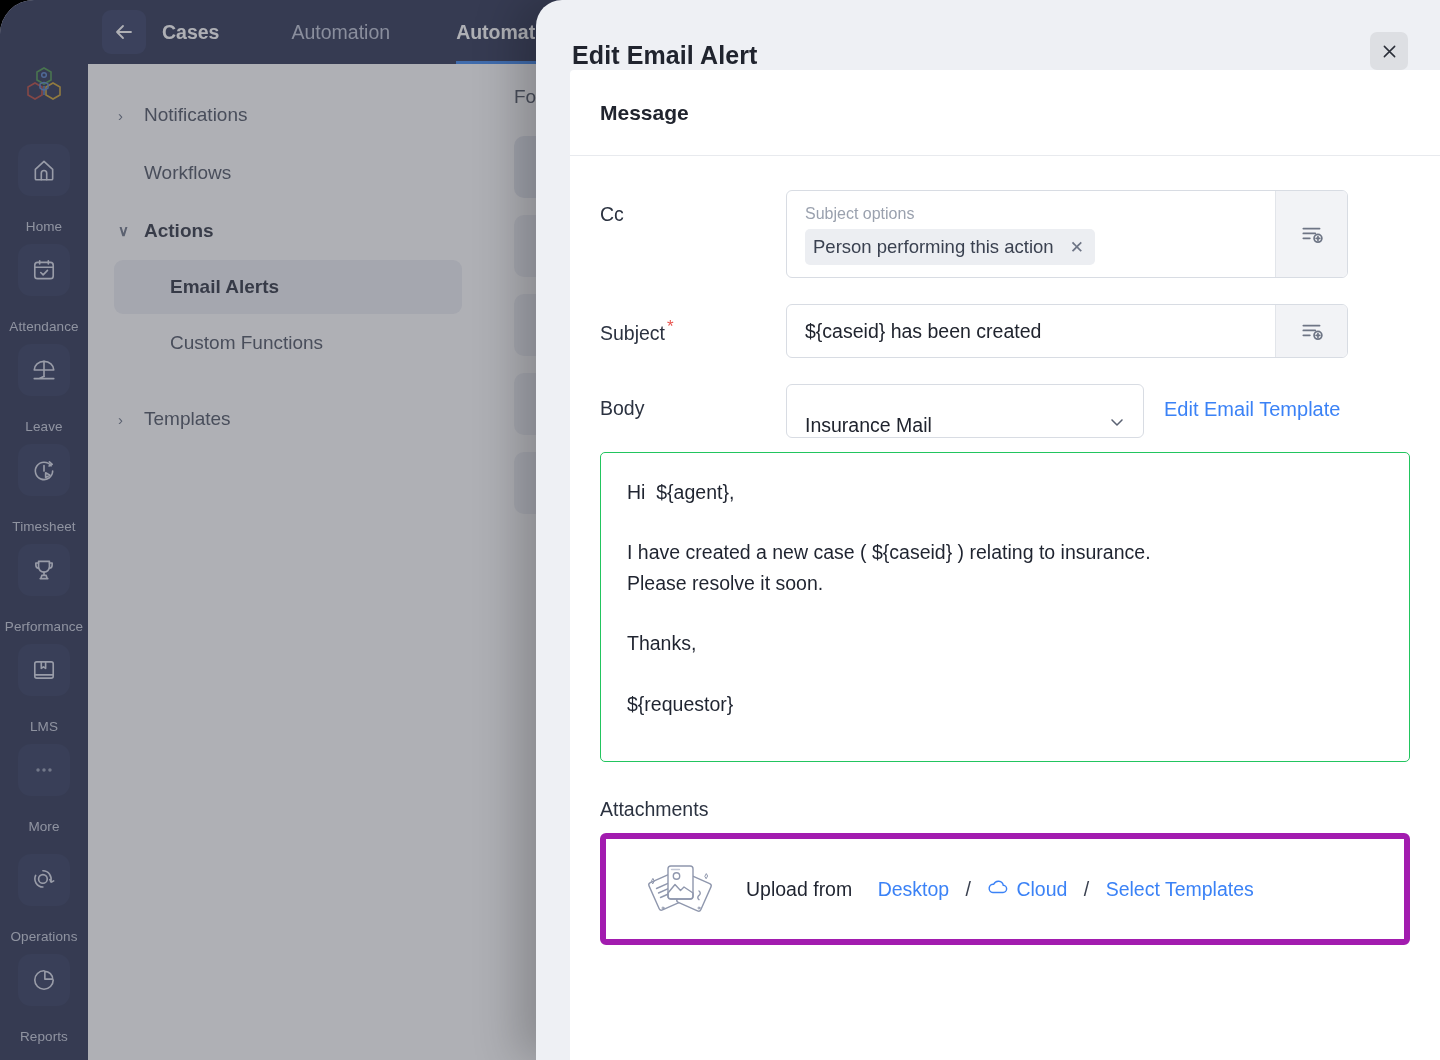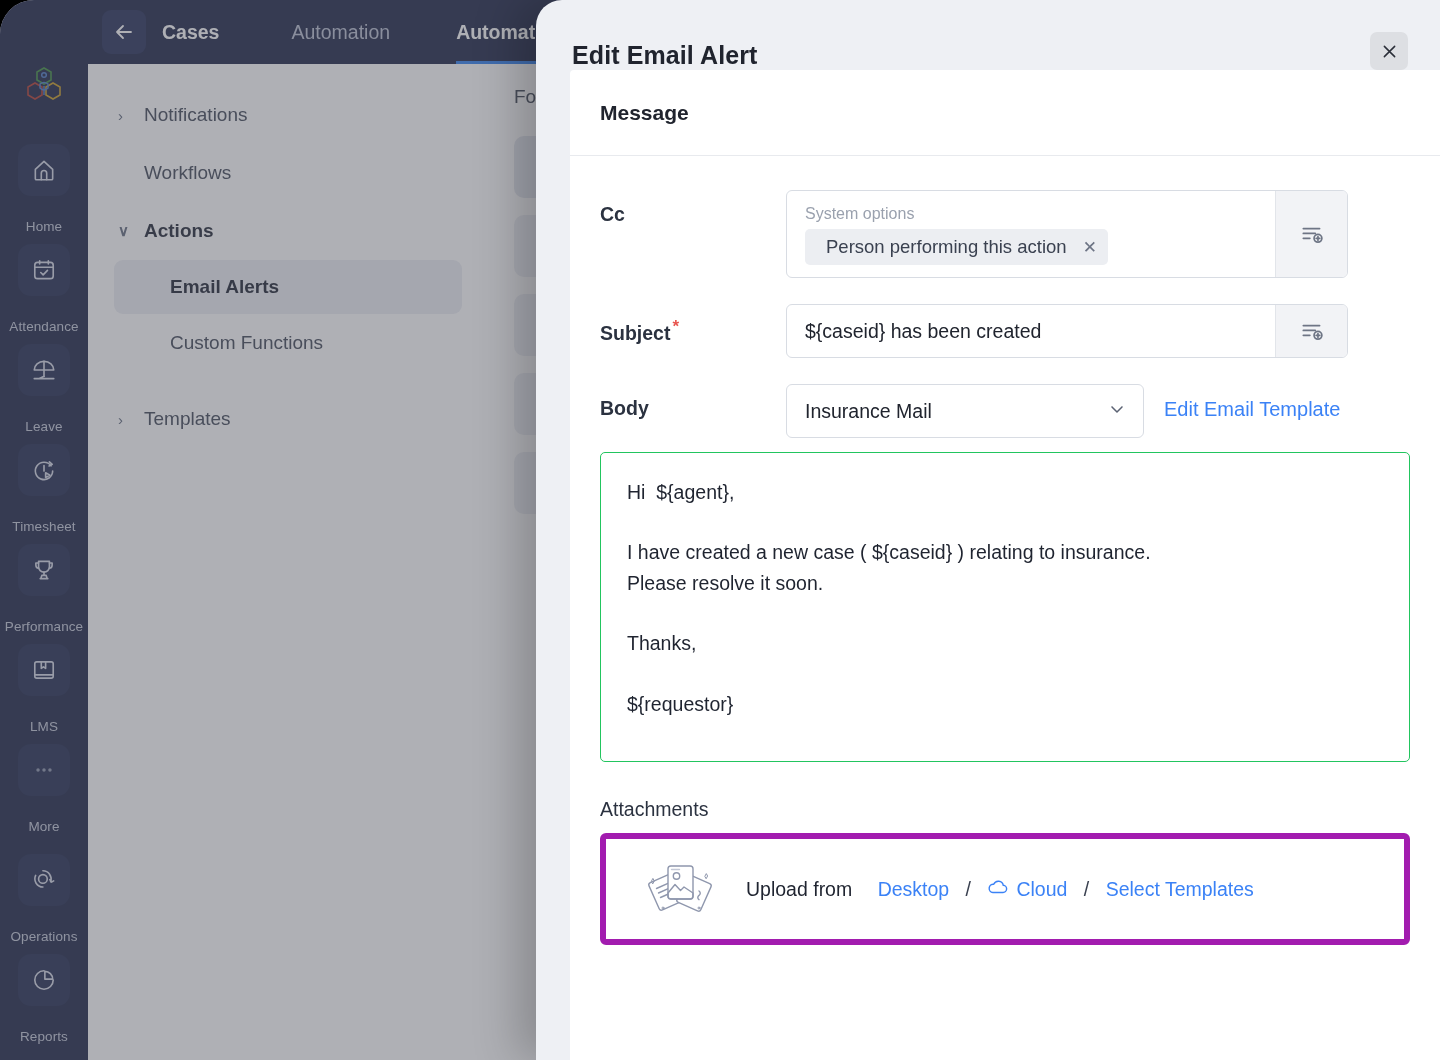--- a/index.html
+++ b/index.html
@@ -175,38 +175,37 @@
     border-bottom: 1px solid #e8eaee;
     font-size: 21px; font-weight: 700; color: #20242e;
   }
 
   .form { padding: 34px 30px 0 30px; }
   .frow { display: flex; align-items: flex-start; margin-bottom: 26px; }
   .flabel {
     width: 186px; flex: 0 0 186px;
     font-size: 19.5px; color: #2b3240;
     padding-top: 13px;
-    font-weight: bold;
   }
   .req { color: #e8554f; font-size: 17px; vertical-align: super; margin-left: 2px; }
 
   .combo {
     display: flex;
     width: 562px;
     border: 1px solid #d8dce3;
     border-radius: 6px;
     background: #ffffff;
     overflow: hidden;
   }
   .combo-main { flex: 1 1 auto; padding: 14px 14px 12px 18px; min-height: 56px; }
   .combo-hint { font-size: 16px; color: #9aa1ae; margin-bottom: 6px; }
   .chip {
     display: inline-flex; align-items: center;
     background: #eceef2; border-radius: 5px;
-    padding: 7px 11px 7px 21px;
+    padding: 7px 11px 7px 8px;
     font-size: 18.5px; color: #3a4150;
   }
   .chip-x {
     margin-left: 16px; color: #6d7485; font-size: 17px; cursor: pointer;
     line-height: 1;
   }
   .combo-btn {
     width: 72px; flex: 0 0 72px;
     background: #f2f3f6;
     border-left: 1px solid #e2e5ea;
@@ -216,21 +215,21 @@
   .combo.single .combo-main {
     display: flex; align-items: center;
     min-height: 0; height: 52px;
     font-size: 19.5px; color: #20242e;
     padding: 0 18px;
   }
 
   .select {
     width: 358px; height: 54px;
     border: 1px solid #d8dce3; border-radius: 6px;
-    display: flex; align-items: center;
+    display: flex; align-items: flex-end;
     padding: 0 16px 0 18px;
     font-size: 19.5px; color: #20242e;
     background: #ffffff;
     cursor: pointer;
   }
   .select .chev { margin-left: auto; color: #5b6273; }
   .link {
     color: #3b82f6; font-size: 20px; margin-left: 20px;
     padding-top: 14px; cursor: pointer; white-space: nowrap;
   }
@@ -448,21 +447,21 @@
   <div class="modal-body">
 
     <div class="section-head">Message</div>
 
     <div class="form">
 
       <div class="frow">
         <div class="flabel">Cc</div>
         <div class="combo">
           <div class="combo-main">
-            <div class="combo-hint">System options</div>
+            <div class="combo-hint">Subject options</div>
             <span class="chip">
               <span>Person performing this action</span>
               <span class="chip-x">✕</span>
             </span>
           </div>
           <div class="combo-btn">
             <svg width="26" height="26" viewBox="0 0 24 24" fill="none" stroke="#6e7585" stroke-width="1.6" stroke-linecap="round">
               <path d="M4 7h15M4 11.5h11M4 16h6"></path>
               <circle cx="17.5" cy="16" r="3.6"></circle>
               <path d="M17.5 14.3v3.4M15.8 16h3.4"></path>

